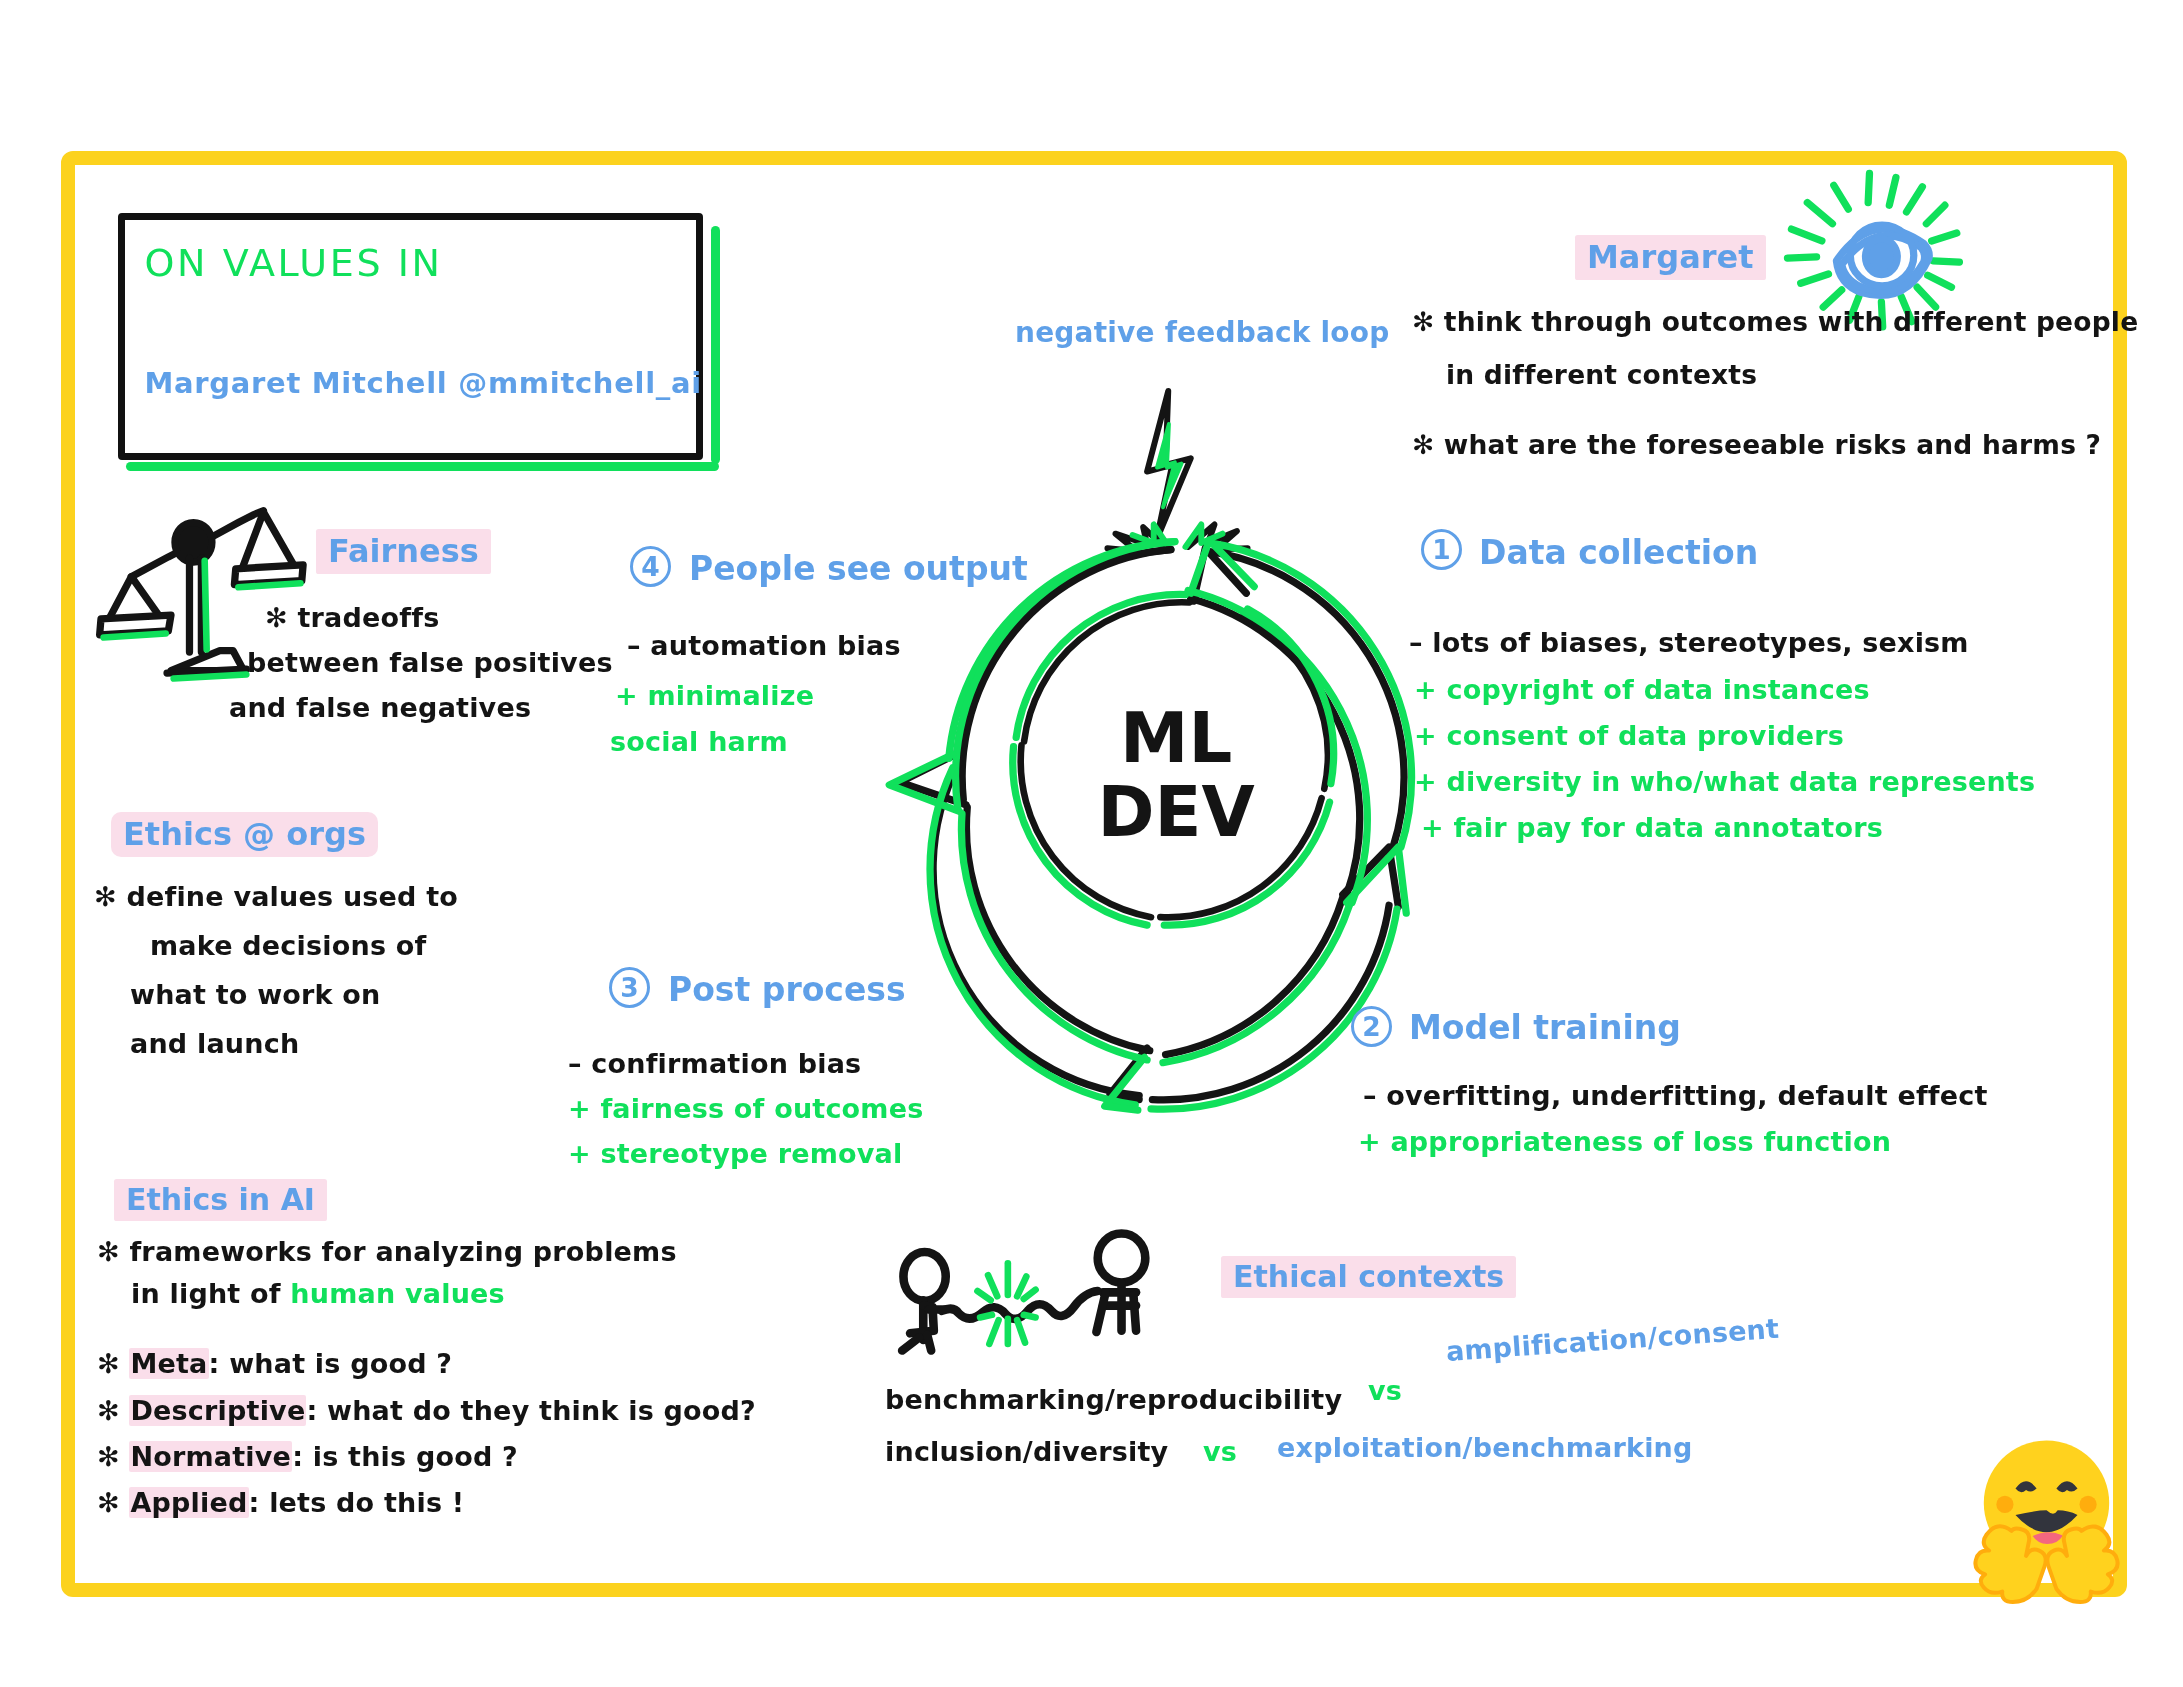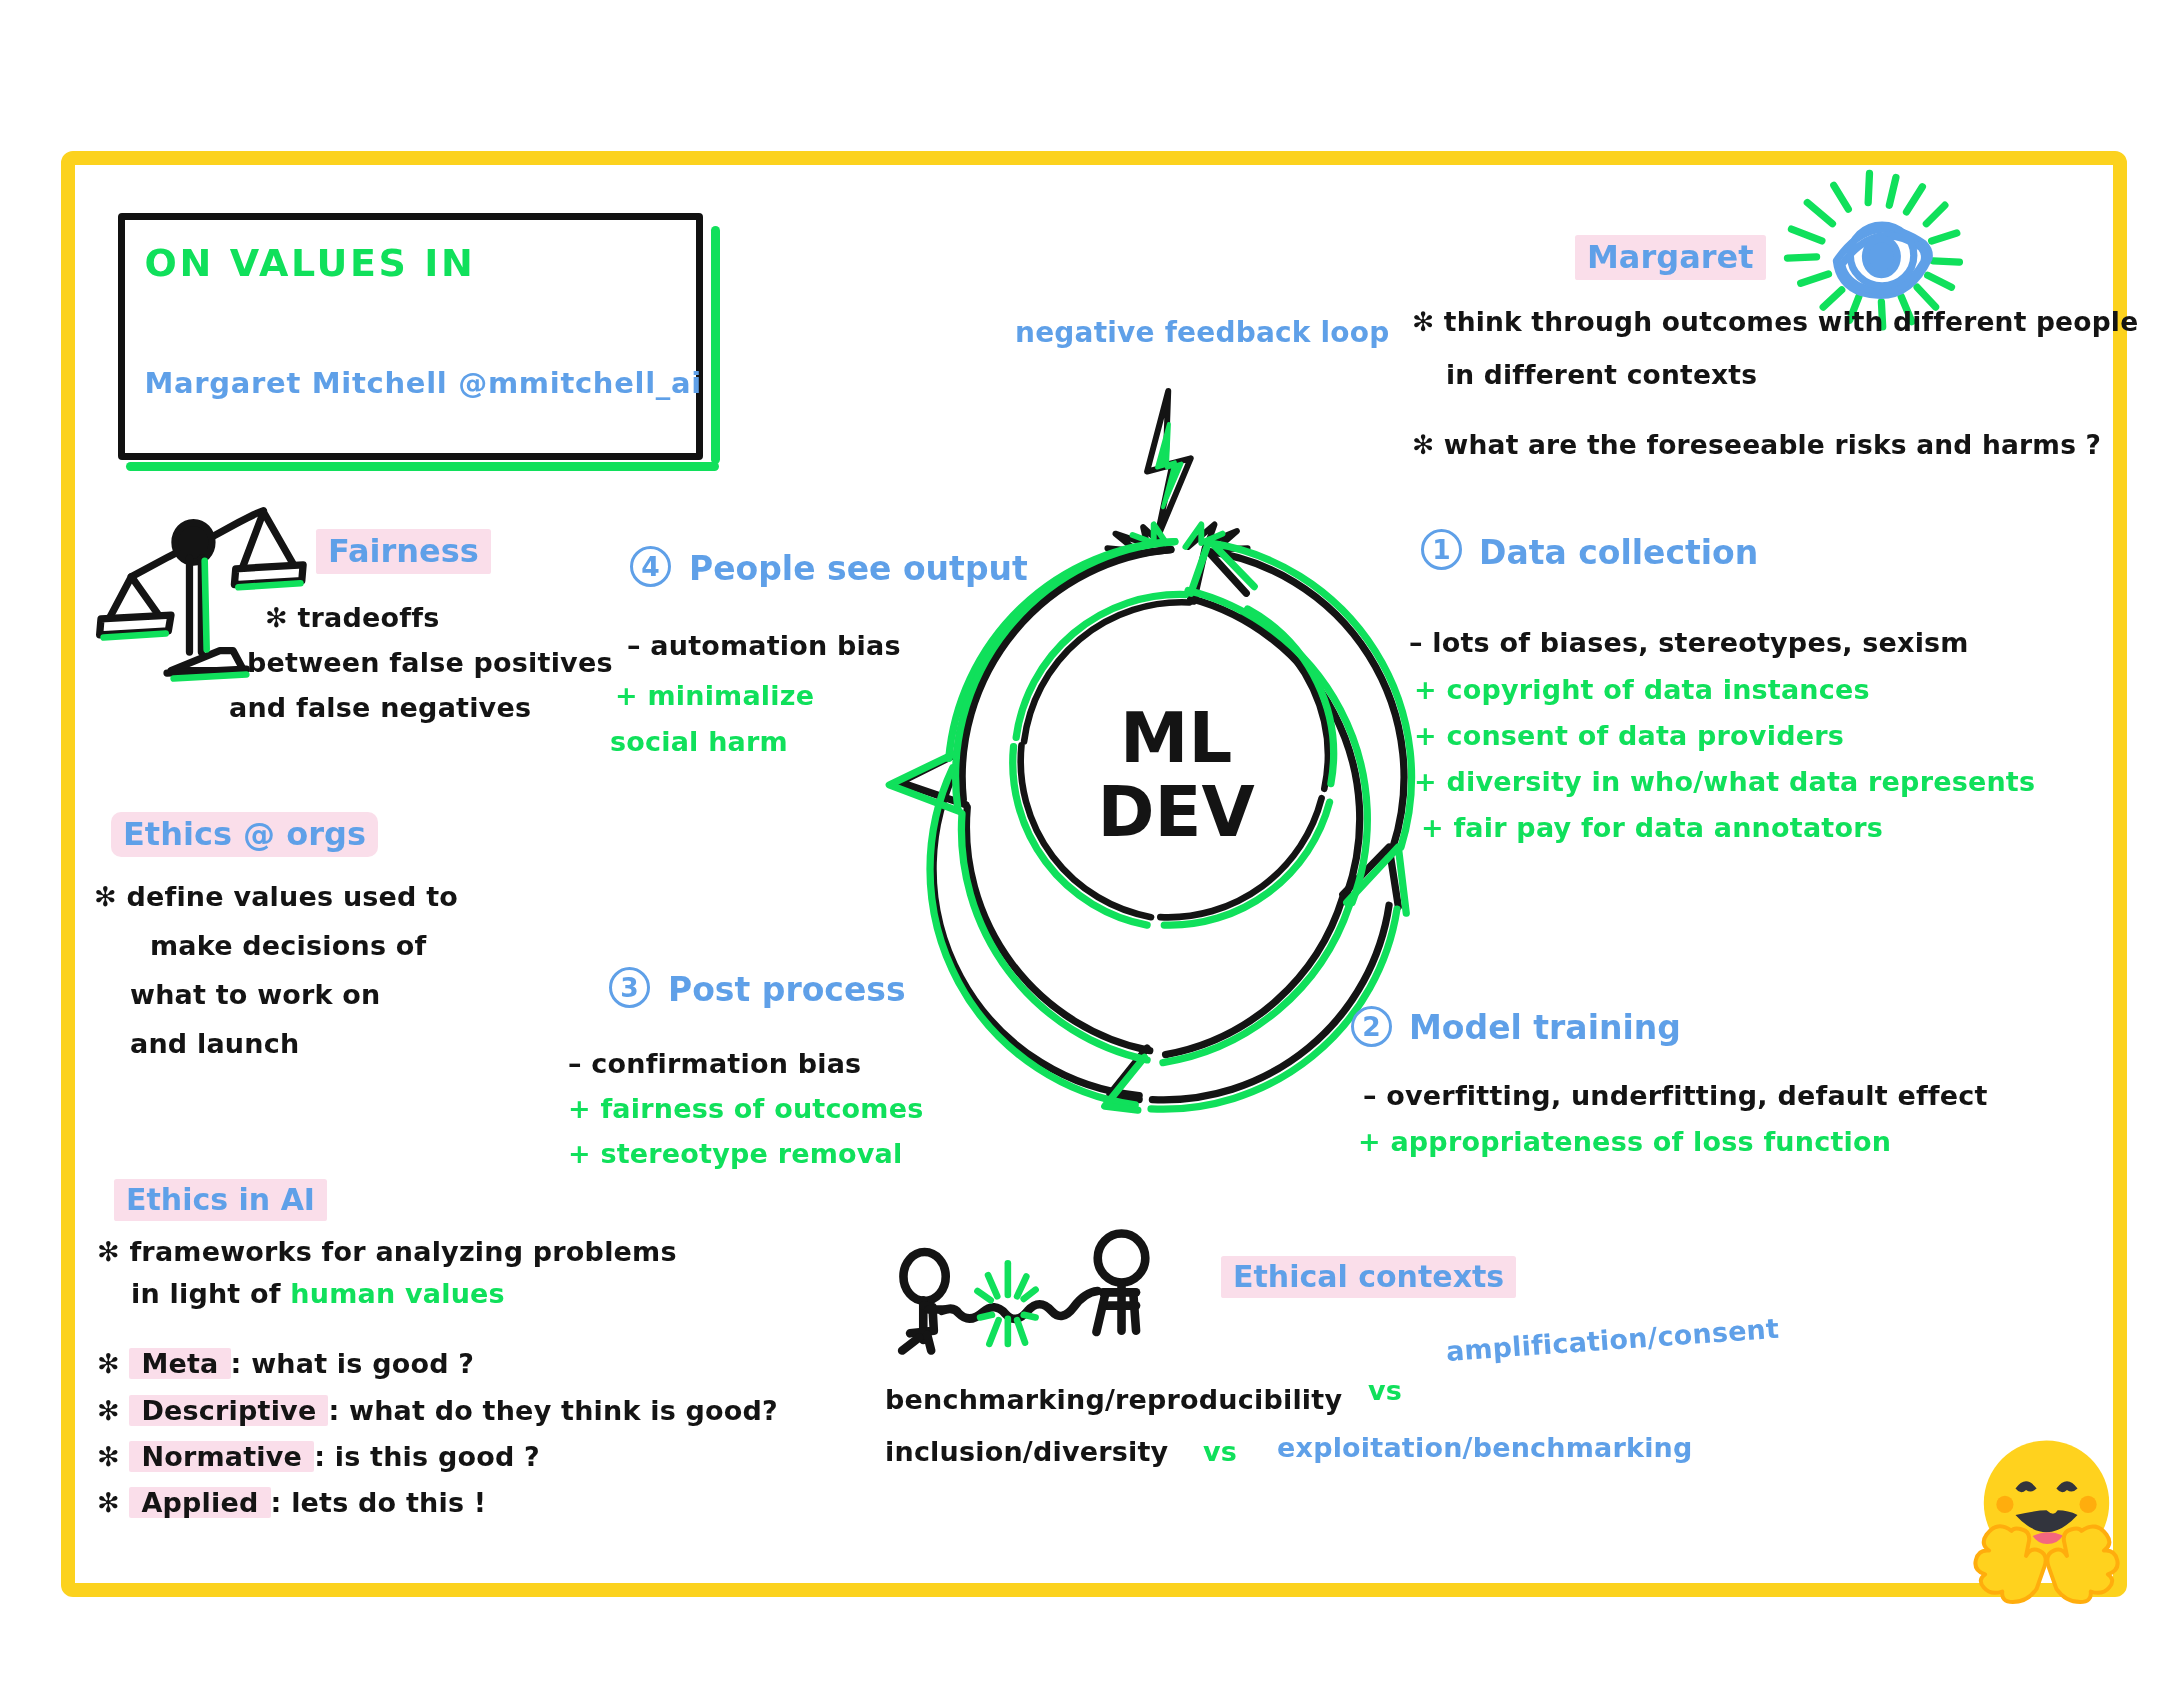--- a/index.html
+++ b/index.html
@@ -48,21 +48,21 @@
     width: 585px; height: 247px;
     border: 7.3px solid #111111;
     border-radius: 4px;
     background: #ffffff;
     box-sizing: border-box;
   }
   #title-line1, #title-line2 {
     position: absolute;
     color: #10E05B;
     font-size: 38px;
-    font-weight: 700;
+    font-weight: 400;
     letter-spacing: 2.6px;
   }
   #title-line1 { left: 26.5px; top: 28px; }
   #title-line2 { left: 26.5px; top: 81px; }
   #title-author {
     position: absolute;
     left: 26.5px; top: 153px;
     color: #5FA0E8;
     font-size: 29px;
     font-weight: 600;
@@ -76,21 +76,21 @@
     font-size: 32px;
     font-weight: 600;
     white-space: nowrap;
     padding: 2.6px 12px 4px 12px;
     background: rgba(247, 202, 221, 0.62);
     border-radius: 2.6px;
     transform-origin: left center;
   }
   .hl-inline {
     background: rgba(247, 202, 221, 0.62);
-    padding: 0 12px;
+    padding: 0 1px;
     border-radius: 2px;
     color: #141414;
   }
 
   
   .txt {
     position: absolute;
     color: #141414;
     font-size: 27px;
     font-weight: 600;

